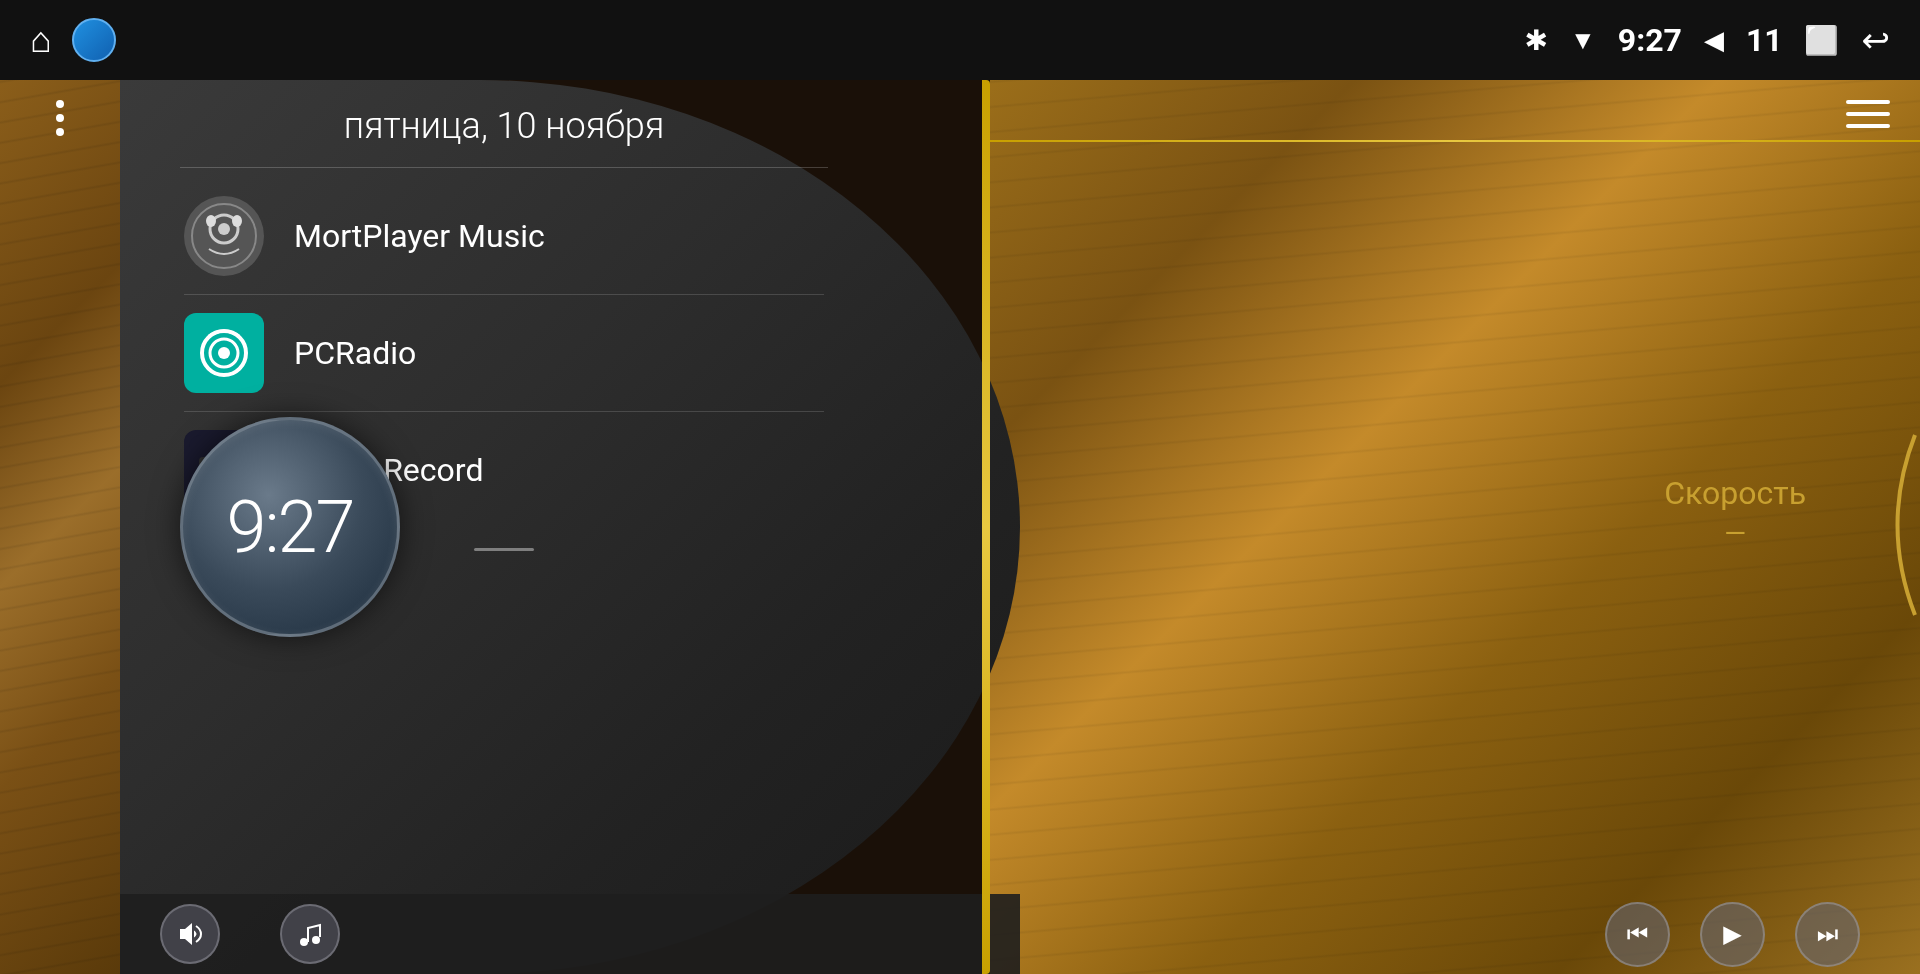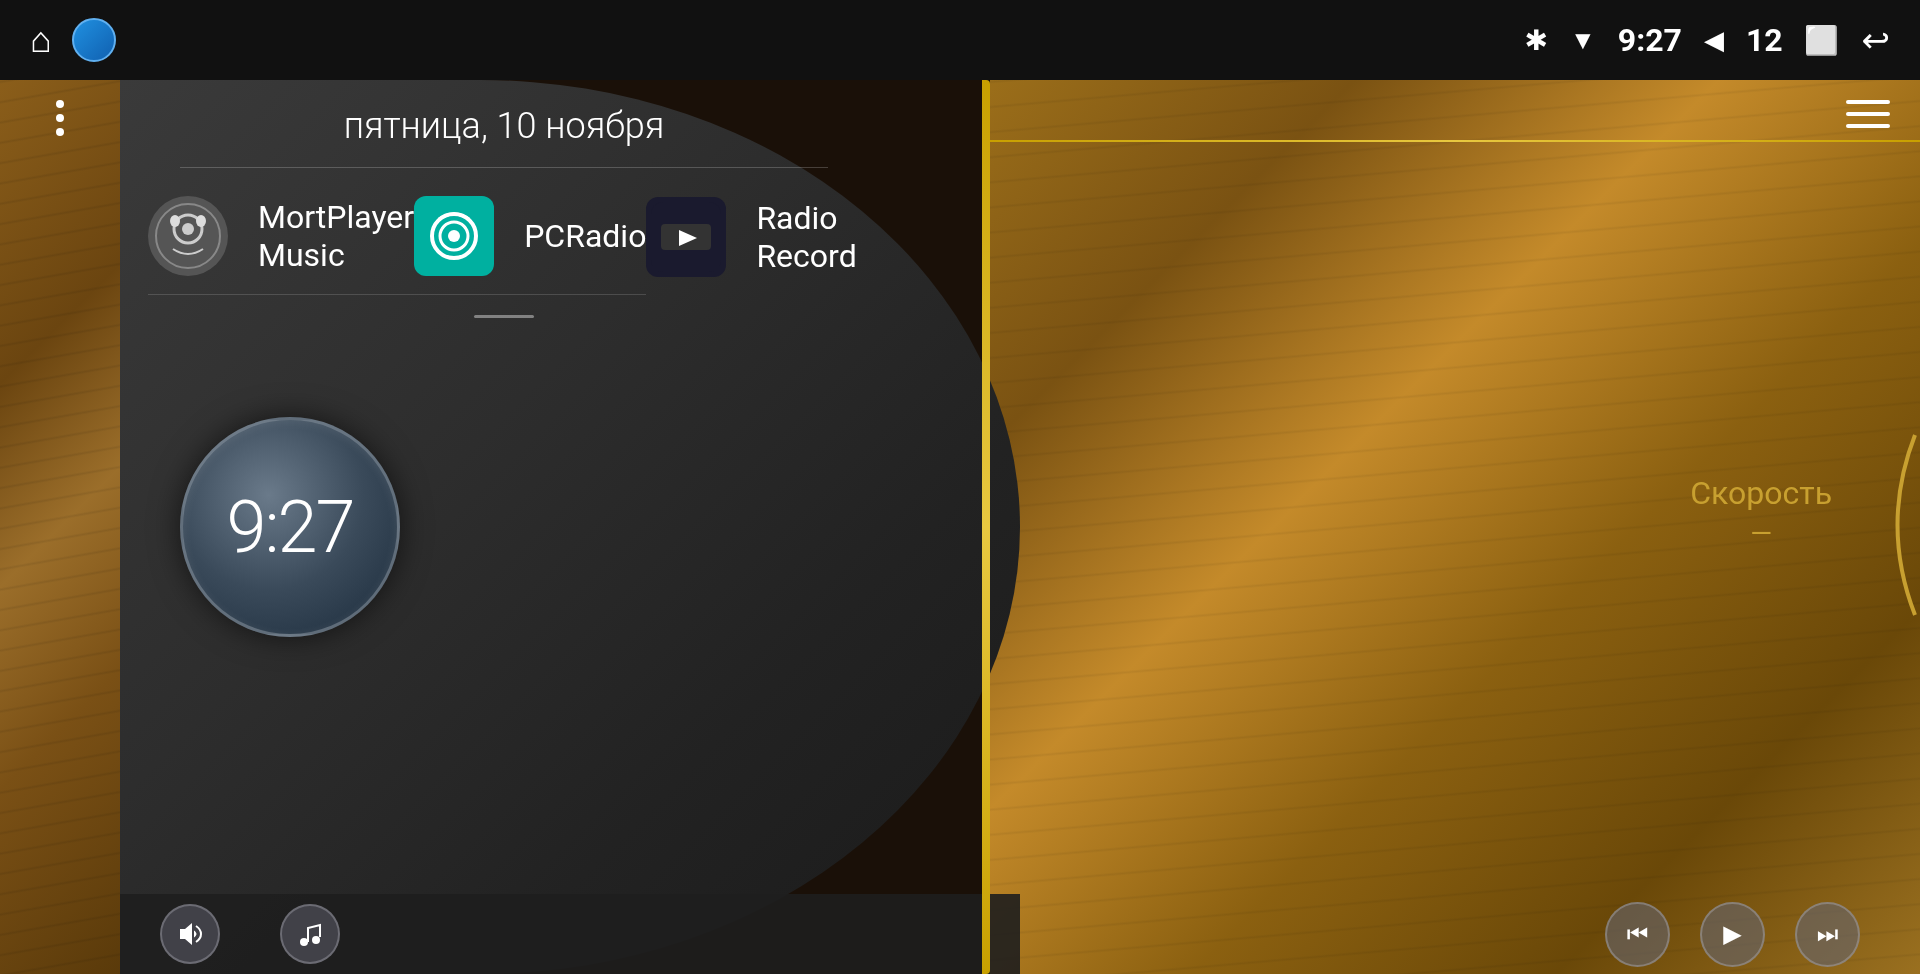--- a/index.html
+++ b/index.html
@@ -128,22 +128,22 @@
       font-size: 36px;
       font-weight: 300;
       padding: 25px 0 20px;
       border-bottom: 1px solid rgba(255,255,255,0.2);
       margin: 0 60px;
     }
 
     
     .app-list {
       display: flex;
-      flex-direction: row;
-      padding: 10px 28px;
+      flex-direction: column;
+      padding: 10px 64px;
     }
     .app-item {
       display: flex;
       align-items: center;
       padding: 18px 0;
       border-bottom: 1px solid rgba(255,255,255,0.15);
       cursor: pointer;
       gap: 30px;
     }
     .app-item:last-child {
@@ -298,21 +298,21 @@
       left: 0;
       right: 0;
       height: 2px;
       background: linear-gradient(90deg, #c8a000, #e8c840, #c8a000);
       z-index: 1;
     }
 
     
     .speed-label {
       position: absolute;
-      right: 88px;
+      right: 114px;
       top: 50%;
       transform: translateY(-70%);
       color: #c8a030;
       font-size: 32px;
       z-index: 1;
       text-align: center;
     }
     .speed-dash {
       color: #c8a030;
       font-size: 28px;
@@ -391,21 +391,21 @@
 
     <span style="color:white;font-size:36px;">⌂</span>
 
     <span style="display:inline-block;width:44px;height:44px;border-radius:50%;background:linear-gradient(135deg,#2090e0,#1060b0);border:2px solid #60b0f0;"></span>
   </div>
   <div class="status-bar-right">
     <span class="status-icon">✱</span>
     <span class="status-icon" style="font-size:26px;">▼</span>
     <span class="status-text">9:27</span>
     <span class="status-icon" style="font-size:26px;">◀</span>
-    <span class="status-text">12</span>
+    <span class="status-text">11</span>
     <span class="status-icon" style="font-size:28px;">⬜</span>
     <span class="status-icon" style="font-size:34px;">↩</span>
   </div>
 </div>
 
 <div class="main-content">
 
   <div class="left-panel">
     <div class="three-dots">
       <div class="dot"></div>

